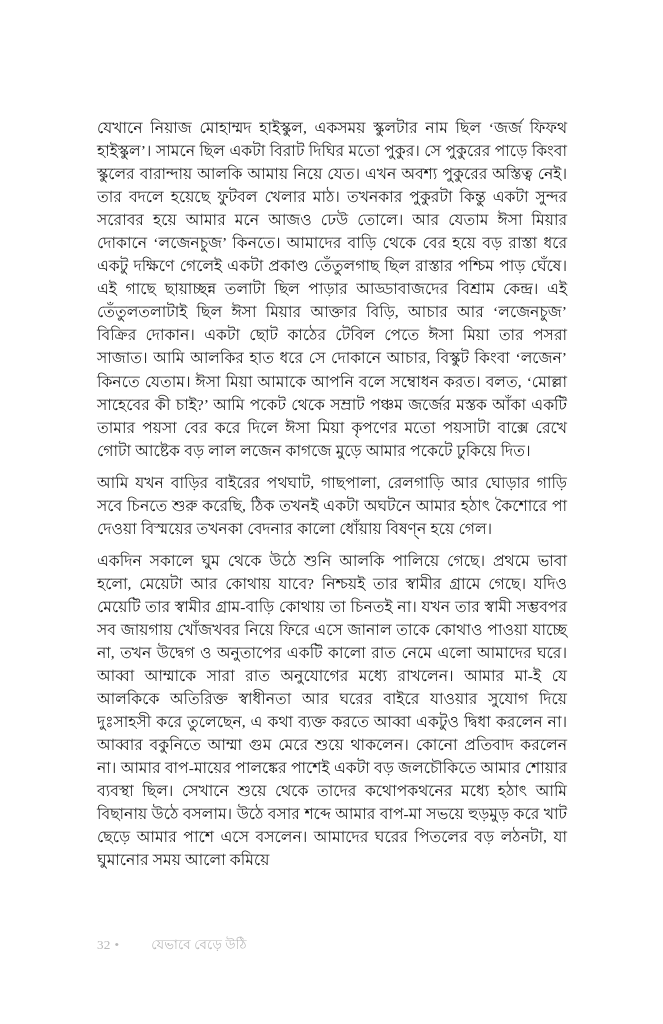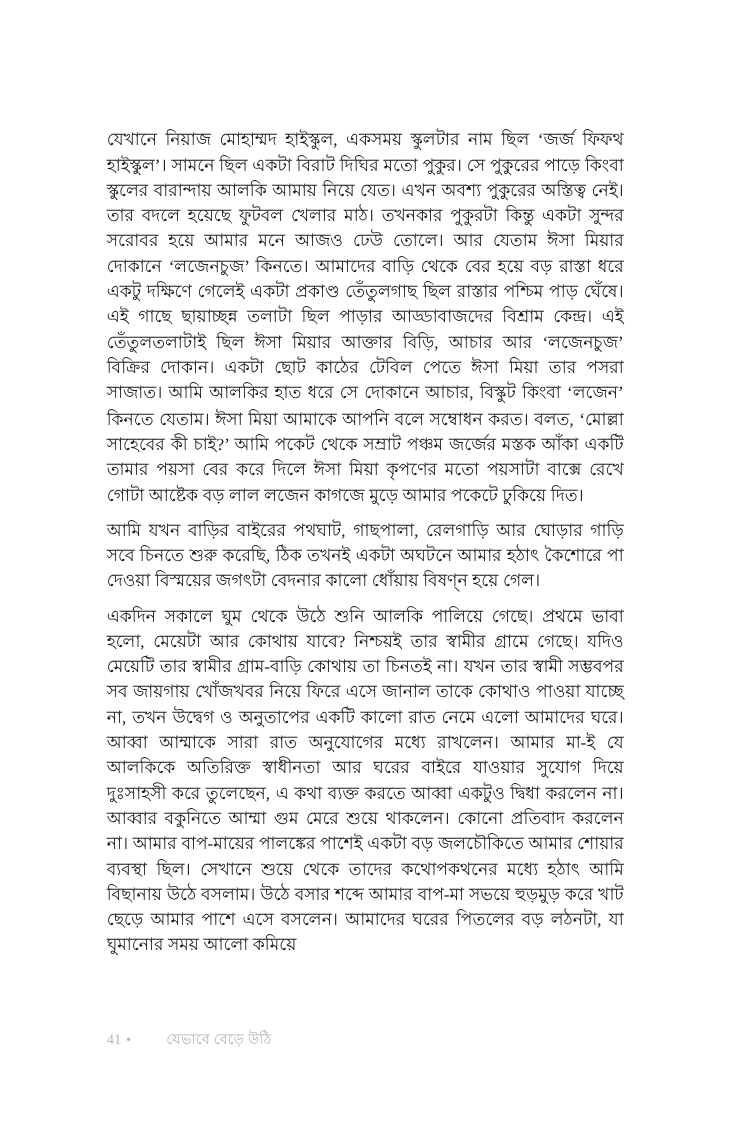--- a/index.html
+++ b/index.html
@@ -62,21 +62,21 @@
   .footer .sep { padding: 0 4px; }
   .footer .bk-title { color: #b8b8b8; margin-left: 28px; }
 </style>
 </head>
 <body>
 
 <div class="page">
 
   <div class="text-block">
     <p class="para">যেখানে নিয়াজ মোহাম্মদ হাইস্কুল, একসময় স্কুলটার নাম ছিল ‘জর্জ ফিফথ হাইস্কুল’। সামনে ছিল একটা বিরাট দিঘির মতো পুকুর। সে পুকুরের পাড়ে কিংবা স্কুলের বারান্দায় আলকি আমায় নিয়ে যেত। এখন অবশ্য পুকুরের অস্তিত্ব নেই। তার বদলে হয়েছে ফুটবল খেলার মাঠ। তখনকার পুকুরটা কিন্তু একটা সুন্দর সরোবর হয়ে আমার মনে আজও ঢেউ তোলে। আর যেতাম ঈসা মিয়ার দোকানে ‘লজেনচুজ’ কিনতে। আমাদের বাড়ি থেকে বের হয়ে বড় রাস্তা ধরে একটু দক্ষিণে গেলেই একটা প্রকাণ্ড তেঁতুলগাছ ছিল রাস্তার পশ্চিম পাড় ঘেঁষে। এই গাছে ছায়াচ্ছন্ন তলাটা ছিল পাড়ার আড্ডাবাজদের বিশ্রাম কেন্দ্র। এই তেঁতুলতলাটাই ছিল ঈসা মিয়ার আক্তার বিড়ি, আচার আর ‘লজেনচুজ’ বিক্রির দোকান। একটা ছোট কাঠের টেবিল পেতে ঈসা মিয়া তার পসরা সাজাত। আমি আলকির হাত ধরে সে দোকানে আচার, বিস্কুট কিংবা ‘লজেন’ কিনতে যেতাম। ঈসা মিয়া আমাকে আপনি বলে সম্বোধন করত। বলত, ‘মোল্লা সাহেবের কী চাই?’ আমি পকেট থেকে সম্রাট পঞ্চম জর্জের মস্তক আঁকা একটি তামার পয়সা বের করে দিলে ঈসা মিয়া কৃপণের মতো পয়সাটা বাক্সে রেখে গোটা আষ্টেক বড় লাল লজেন কাগজে মুড়ে আমার পকেটে ঢুকিয়ে দিত।</p>
-    <p class="para">আমি যখন বাড়ির বাইরের পথঘাট, গাছপালা, রেলগাড়ি আর ঘোড়ার গাড়ি সবে চিনতে শুরু করেছি, ঠিক তখনই একটা অঘটনে আমার হঠাৎ কৈশোরে পা দেওয়া বিস্ময়ের জগৎটা বেদনার কালো ধোঁয়ায় বিষণ্ন হয়ে গেল।</p>
+    <p class="para">আমি যখন বাড়ির বাইরের পথঘাট, গাছপালা, রেলগাড়ি আর ঘোড়ার গাড়ি সবে চিনতে শুরু করেছি, ঠিক তখনই একটা অঘটনে আমার হঠাৎ কৈশোরে পা দেওয়া বিস্ময়ের তখনকা বেদনার কালো ধোঁয়ায় বিষণ্ন হয়ে গেল।</p>
     <p class="para">একদিন সকালে ঘুম থেকে উঠে শুনি আলকি পালিয়ে গেছে। প্রথমে ভাবা হলো, মেয়েটা আর কোথায় যাবে? নিশ্চয়ই তার স্বামীর গ্রামে গেছে। যদিও মেয়েটি তার স্বামীর গ্রাম-বাড়ি কোথায় তা চিনতই না। যখন তার স্বামী সম্ভবপর সব জায়গায় খোঁজখবর নিয়ে ফিরে এসে জানাল তাকে কোথাও পাওয়া যাচ্ছে না, তখন উদ্বেগ ও অনুতাপের একটি কালো রাত নেমে এলো আমাদের ঘরে। আব্বা আম্মাকে সারা রাত অনুযোগের মধ্যে রাখলেন। আমার মা-ই যে আলকিকে অতিরিক্ত স্বাধীনতা আর ঘরের বাইরে যাওয়ার সুযোগ দিয়ে দুঃসাহসী করে তুলেছেন, এ কথা ব্যক্ত করতে আব্বা একটুও দ্বিধা করলেন না। আব্বার বকুনিতে আম্মা গুম মেরে শুয়ে থাকলেন। কোনো প্রতিবাদ করলেন না। আমার বাপ-মায়ের পালঙ্কের পাশেই একটা বড় জলচৌকিতে আমার শোয়ার ব্যবস্থা ছিল। সেখানে শুয়ে থেকে তাদের কথোপকথনের মধ্যে হঠাৎ আমি বিছানায় উঠে বসলাম। উঠে বসার শব্দে আমার বাপ-মা সভয়ে হুড়মুড় করে খাট ছেড়ে আমার পাশে এসে বসলেন। আমাদের ঘরের পিতলের বড় লঠনটা, যা ঘুমানোর সময় আলো কমিয়ে</p>
   </div>
 
   <div class="footer">
-    <span class="pg-num">41</span><span class="sep">•</span><span class="bk-title">যেভাবে বেড়ে উঠি</span>
+    <span class="pg-num">32</span><span class="sep">•</span><span class="bk-title">যেভাবে বেড়ে উঠি</span>
   </div>
 
 </div>
 
 </body></html>

